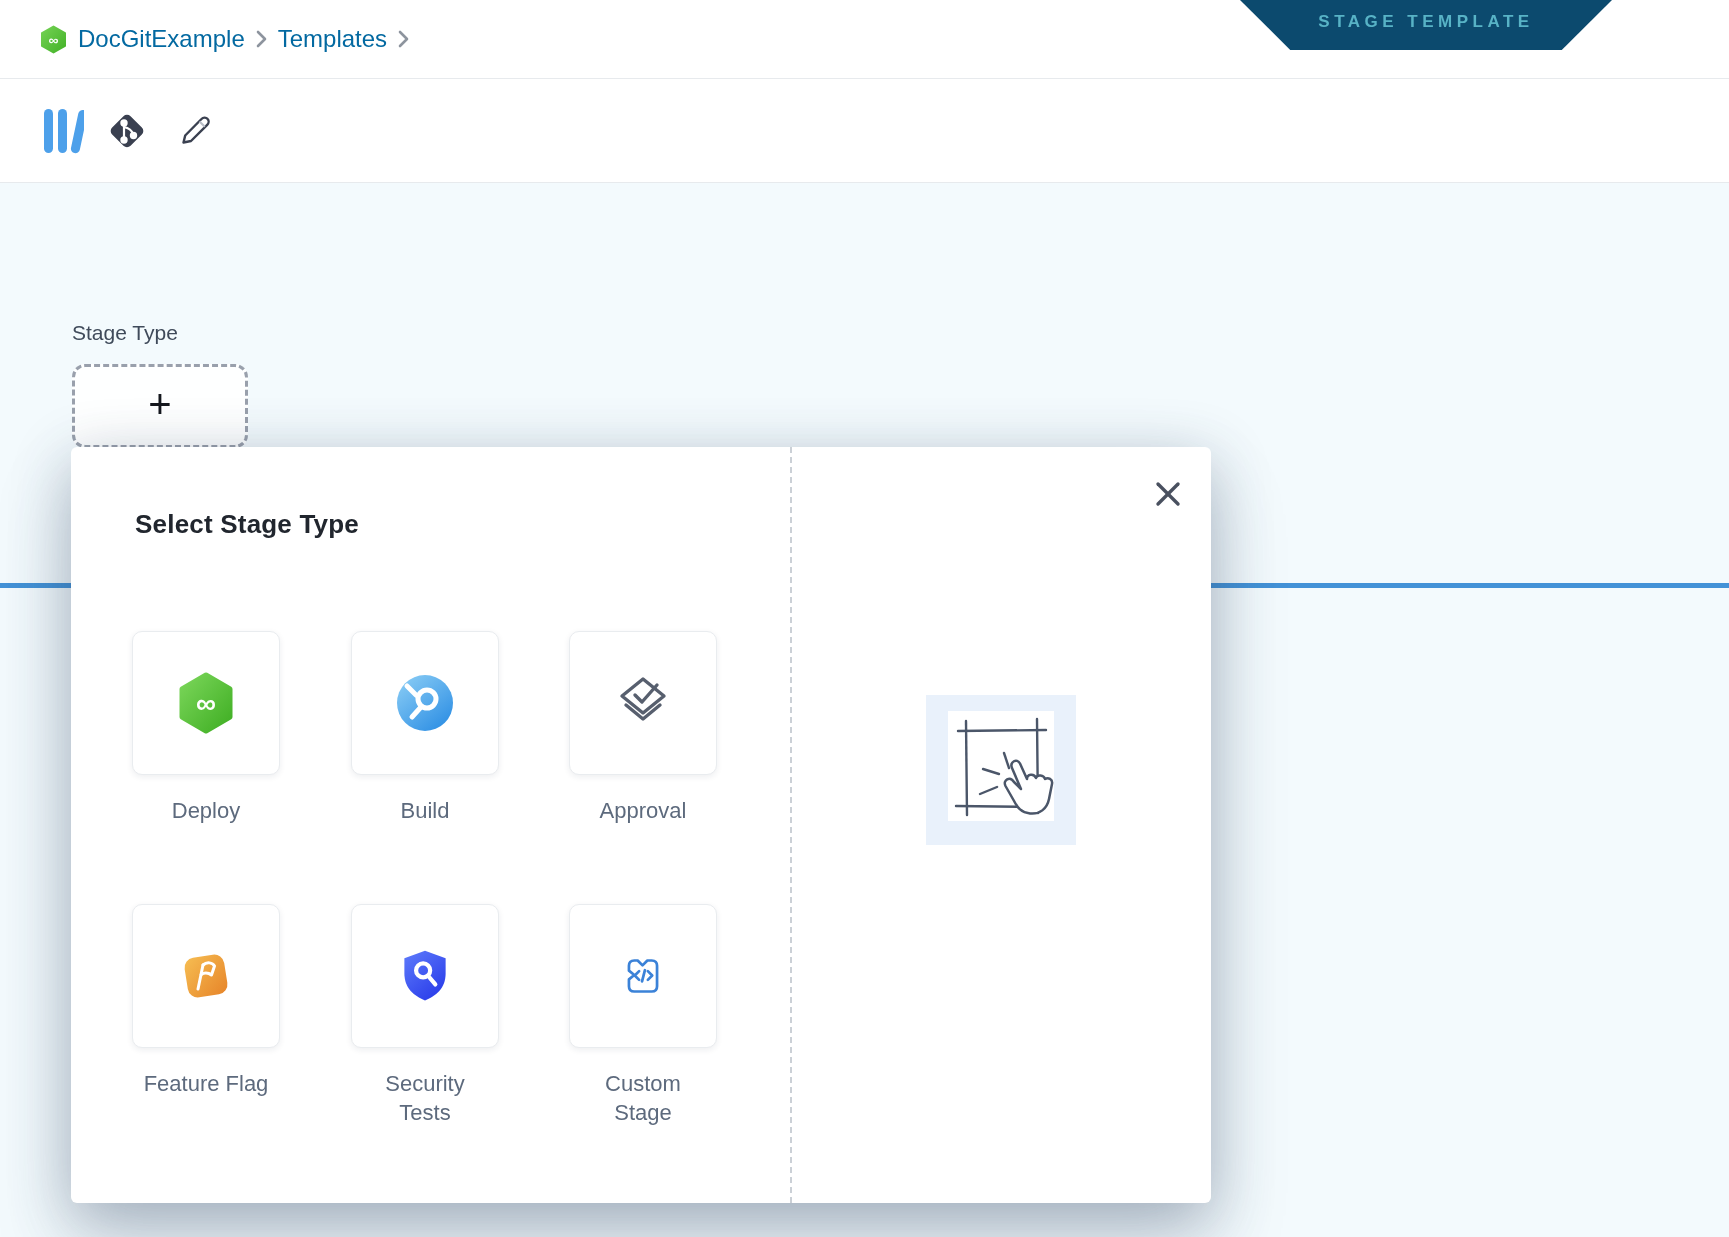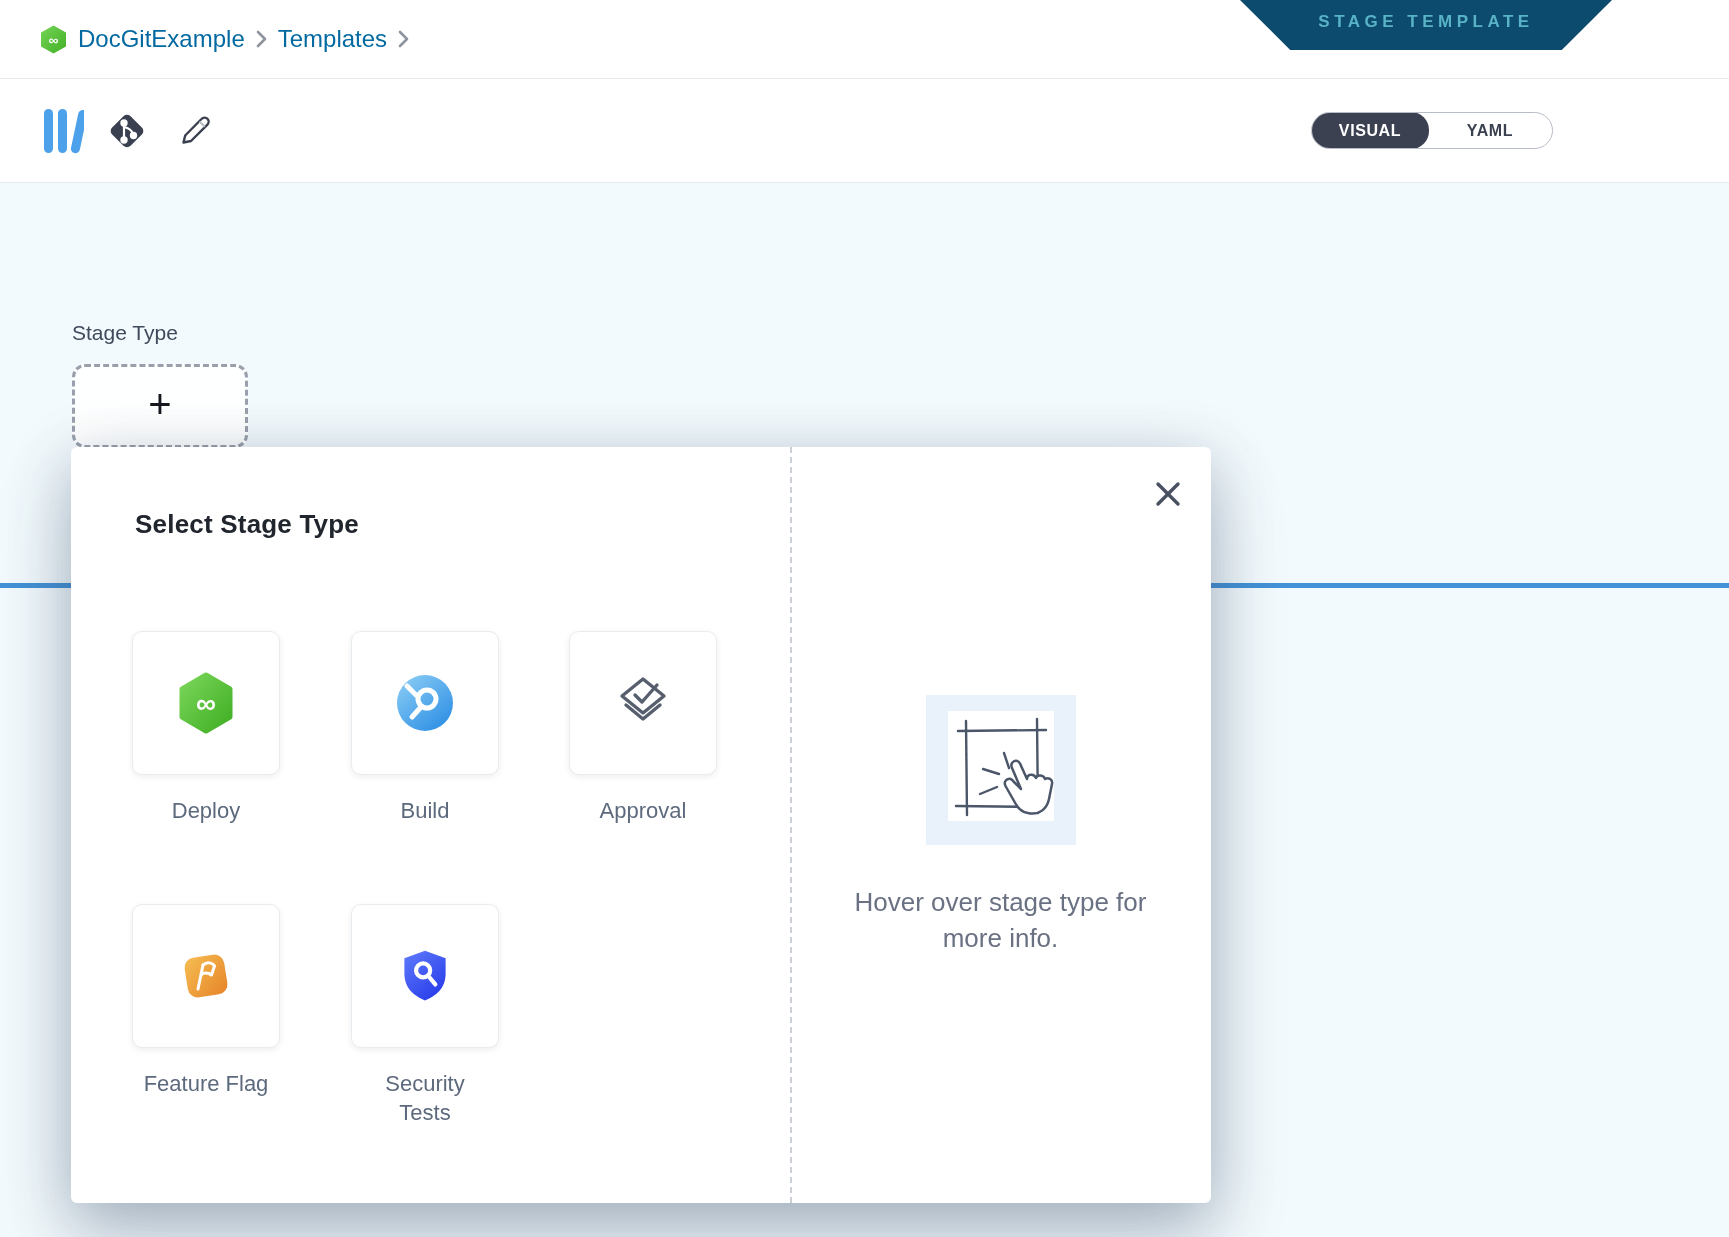--- a/index.html
+++ b/index.html
@@ -115,24 +115,20 @@
       </svg>
     </span>
     <span class="title-icon pencil-icon">
       <svg width="40" height="40" viewBox="0 0 40 40">
         <path d="M9.5 31.5 L11.2 24.5 L27.5 8 C29.2 6.2 32 6.2 33.5 7.8 C35.1 9.4 35 12 33.2 13.8 L17 30 L9.5 31.5 Z" fill="none" stroke="#3a4050" stroke-width="2.4" stroke-linejoin="round"></path>
         <line x1="25.5" y1="10.5" x2="30.8" y2="15.8" stroke="#b9bec7" stroke-width="2.2"></line>
       </svg>
     </span>
   </div>
 
-  <div class="toggle">
-    <div class="seg seg-visual">VISUAL</div>
-    <div class="seg seg-yaml">YAML</div>
-  </div>
 </div>
 
 <div class="canvas">
   <div class="blue-rule"></div>
   <div class="stage-type-label">Stage Type</div>
   <div class="add-stage">
     <span>+</span>
   </div>
 </div>
 
@@ -223,36 +219,46 @@
             </linearGradient>
           </defs>
         <path d="M32 5 L54 13 V29 C54 45 44 53 32 58 C20 53 10 45 10 29 V13 Z" fill="url(#gIndigo)"></path>
         <circle cx="30" cy="26" r="7.5" fill="none" stroke="#fff" stroke-width="4.5"></circle>
         <line x1="35.5" y1="32" x2="43" y2="41" stroke="#fff" stroke-width="4.5" stroke-linecap="round"></line>
       </svg>
     </div>
     <div class="stage-label">Security Tests</div>
   </div>
 
+  <div class="stage-wrap p5">
+    <div class="stage-card">
+      <svg width="62" height="62" viewBox="0 0 64 64">
+        <g fill="none" stroke="#3b82d8" stroke-width="2.8" stroke-linejoin="round" stroke-linecap="round">
+          <path d="M23 16 C19.5 16 17.5 18 17.5 21.5 V26.5 L23 31 L17.5 35.5 V42.5 C17.5 46 19.5 48 23 48 H41 C44.5 48 46.5 46 46.5 42.5 V21.5 C46.5 18 44.5 16 41 16 H36.5 L31.5 21 L26.5 16 Z"></path>
+          <path d="M28 27 L23.5 31.5 L28 36"></path>
+          <path d="M37 27 L41.5 31.5 L37 36"></path>
+          <line x1="34" y1="26" x2="31" y2="37.5"></line>
+        </g>
+      </svg>
+    </div>
+    <div class="stage-label">Custom Stage</div>
+  </div>
 
   <div class="info-pane-art">
     <svg width="150" height="150" viewBox="0 0 150 150">
       <rect x="0" y="0" width="150" height="150" fill="#e9f1fb"></rect>
       <rect x="22" y="16" width="106" height="110" fill="#ffffff"></rect>
       <g stroke="#4b5669" stroke-width="2.4" fill="none" stroke-linecap="round">
         <line x1="32" y1="36" x2="120" y2="35"></line>
         <line x1="30" y1="111" x2="118" y2="112"></line>
         <line x1="40" y1="26" x2="41" y2="120"></line>
         <line x1="111" y1="24" x2="112" y2="118"></line>
         <line x1="78" y1="58" x2="83" y2="73"></line>
         <line x1="57" y1="74" x2="73" y2="79"></line>
         <line x1="54" y1="99" x2="71" y2="92"></line>
       </g>
       <path d="M95 94 L86 73 C83.5 67 91 62.5 94 68.5 L101 84
         C101 79 108 78 110 83 C111 79 118 80 119 84 C122 82 127 84 126 89
         L123 104 C121 114 113.5 119.5 104 118.5 C95.5 117.5 91.5 113 87.5 105
         L79.5 91 C76.5 85 84 80.5 88 87 Z" fill="#fff" stroke="#4b5669" stroke-width="2.5" stroke-linejoin="round"></path>
     </svg>
   </div>
-  <div class="info-text">
-    <div>Hover over stage type for more info.</div>
-  </div>
 </div>
 
 </body></html>

